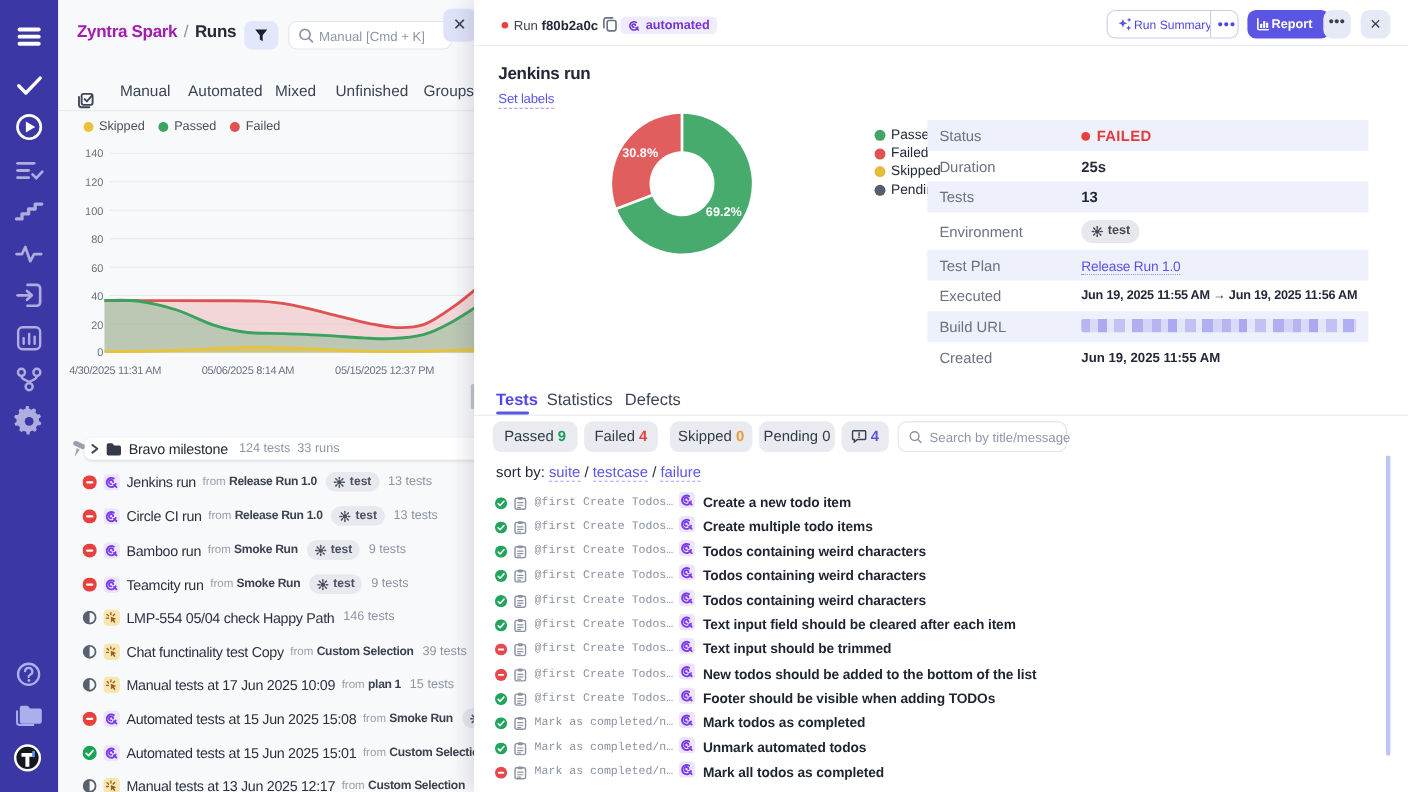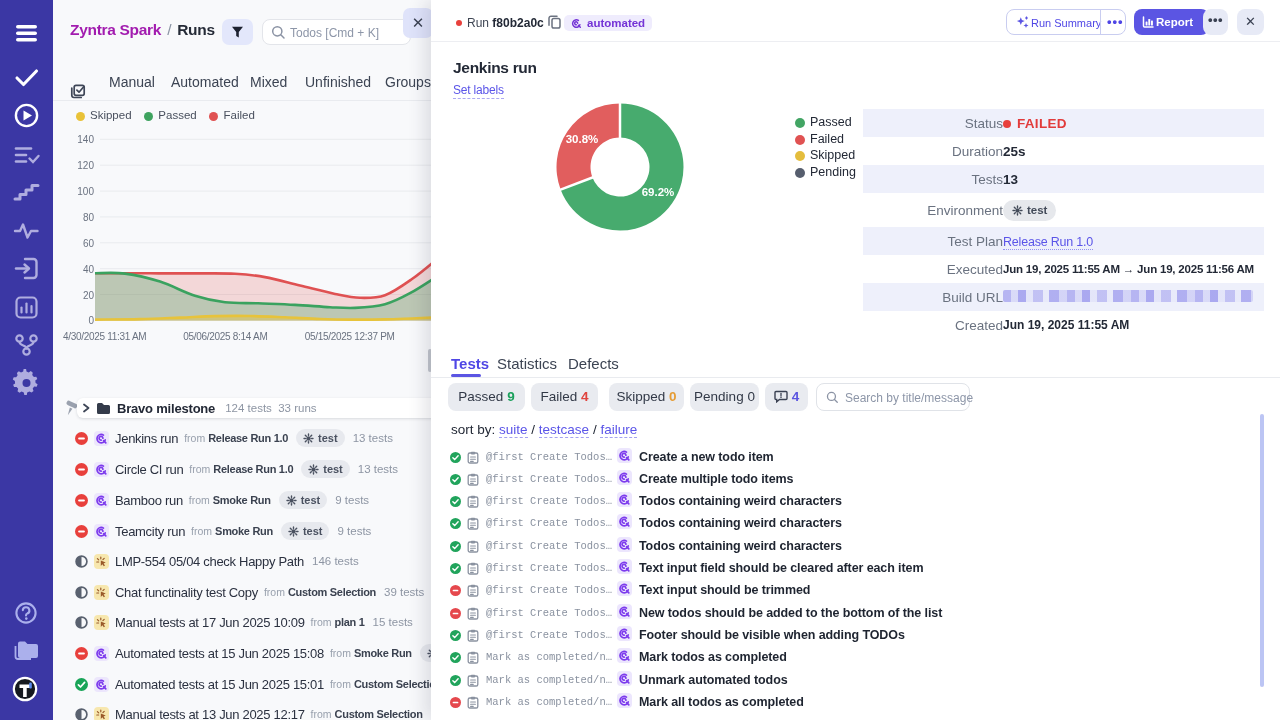--- a/index.html
+++ b/index.html
@@ -39,21 +39,21 @@
   .ticon { width:15px; height:15px; flex:0 0 15px; margin-left:6px; }
   
   #rpanel { position:absolute; left:431px; top:0; width:849px; height:720px; background:#fff;
     box-shadow:-7px 0 16px rgba(30,35,60,0.12); }
   #rtopbar { position:absolute; left:0; top:0; width:849px; height:42px; border-bottom:1px solid #edeef2; }
   .rtitle { position:absolute; left:22px; top:59px; font-size:15.5px; font-weight:bold; color:#232936; letter-spacing:-0.3px; }
   .setlabels { position:absolute; left:22px; top:83px; font-size:12px; color:#5a54e8; letter-spacing:-0.2px;
     border-bottom:1px dashed rgba(90,84,232,0.5); padding-bottom:1px; }
   .legend2 { position:absolute; left:364px; font-size:12.5px; color:#232936; white-space:nowrap; }
   
-  .srow { position:absolute; left:432px; width:401px; display:flex; align-items:center;text-align:right; }
+  .srow { position:absolute; left:412px; width:401px; display:flex; align-items:center; }
   .srow.alt { background:#eef0fb; }
   .srow .lab { width:140px; padding-left:11px; font-size:13.5px; color:#6a7280; font-weight:500; }
   .srow .val { font-size:13.5px; color:#232936; font-weight:bold; white-space:nowrap; }
   
   .rtab { position:absolute; top:355px; font-size:15px; color:#3c4453; }
   #rtabline { position:absolute; left:0; top:377px; width:849px; height:1px; background:#e9ebef; }
   
   .fchip { position:absolute; top:383px; height:28px; background:#e9ebf0; border-radius:8px;
     font-size:13.5px; color:#323947; line-height:28px; text-align:center; }
   
@@ -141,21 +141,21 @@
 <div id="lpanel">
   <div class="crumb"><span class="c1">Zyntra Spark</span><span class="sep">/</span>Runs</div>
   <div id="filterbtn"><svg width="31" height="26" viewBox="0 0 31 26">
         <path d="M10 7.8 h11 l-4.2 5.2 v5.4 l-2.6 -1.5 v-3.9 z" fill="#1c2130"></path>
       </svg></div>
   <div id="searchbox">
     <svg width="15" height="15" viewBox="0 0 15 15" style="position:absolute;left:8px;top:5px">
         <circle cx="6.3" cy="6.3" r="4.6" stroke="#8b93a4" stroke-width="1.5" fill="none"></circle>
         <path d="M9.8 9.8 L13 13" stroke="#8b93a4" stroke-width="1.5" stroke-linecap="round"></path>
       </svg>
-    <span class="ph">Todos [Cmd + K]</span>
+    <span class="ph">Manual [Cmd + K]</span>
   </div>
   <div id="closeL">✕</div>
   <svg class="ltabs" style="left:17px; top:75px" width="16" height="16" viewBox="0 0 16 16">
     <rect x="4.2" y="2.8" width="10" height="10" rx="1.8" stroke="#3e4657" stroke-width="1.7" fill="none"></rect>
     <path d="M6.9 7.6 l2.1 2.1 4.7-5.4" stroke="#3e4657" stroke-width="1.7" fill="none" stroke-linecap="round" stroke-linejoin="round"></path>
     <path d="M1.8 5.6 v7.2 a2.2 2.2 0 0 0 2.2 2.2 h7.2" stroke="#3e4657" stroke-width="1.7" fill="none" stroke-linecap="round"></path>
   </svg>
   <div class="ltabs" style="left:56px">Manual</div>
   <div class="ltabs" style="left:118px">Automated</div>
   <div class="ltabs" style="left:197px">Mixed</div>
@@ -212,21 +212,21 @@
       </g>
   </svg>
   <div style="position:absolute;left:24px;top:398px;width:520px;height:20px;background:#fff;border-radius:6px;box-shadow:0 1px 3px rgba(20,25,40,0.14)"></div>
   <div class="runrow" style="left:28px;top:393px">
     <svg width="10" height="10" viewBox="0 0 10 10">
         <path d="M3 1.5 L7.5 5 L3 8.5" stroke="#3e4657" stroke-width="1.8" fill="none" stroke-linecap="round" stroke-linejoin="round"></path>
       </svg>
     <svg width="15" height="13" viewBox="0 0 15 13" style="margin-left:5px">
         <path d="M1 2.5 a1.5 1.5 0 0 1 1.5-1.5 h3.5 l2 2 h4.5 a1.5 1.5 0 0 1 1.5 1.5 v6 a1.5 1.5 0 0 1 -1.5 1.5 h-10 a1.5 1.5 0 0 1 -1.5-1.5 z" fill="#343b4a"></path>
       </svg>
-    <span style="font-size:13px;font-weight:700;color:#232936;margin-left:6px;letter-spacing:-0.2px">Bravo milestone</span>
+    <span style="font-size:13px;font-weight:400;color:#232936;margin-left:6px;letter-spacing:-0.2px">Bravo milestone</span>
     <span style="font-size:11.5px;color:#8d95a3;margin-left:10px">124 tests&nbsp;&nbsp;33 runs</span>
   </div>
   <div class="runrow" style="top:423px">
       <svg class="sicon" viewBox="0 0 13 13">
         <circle cx="6.5" cy="6.5" r="6.5" fill="#e8403c"></circle>
         <rect x="3.1" y="5.5" width="6.8" height="2" rx="1" fill="#fff"></rect>
       </svg>
       <svg class="ticon" viewBox="0 0 15 15">
         <rect width="15" height="15" rx="4" fill="#ece6fc"></rect>
         <g stroke="#7c3aed" fill="none" stroke-width="1.7" stroke-linecap="round">

